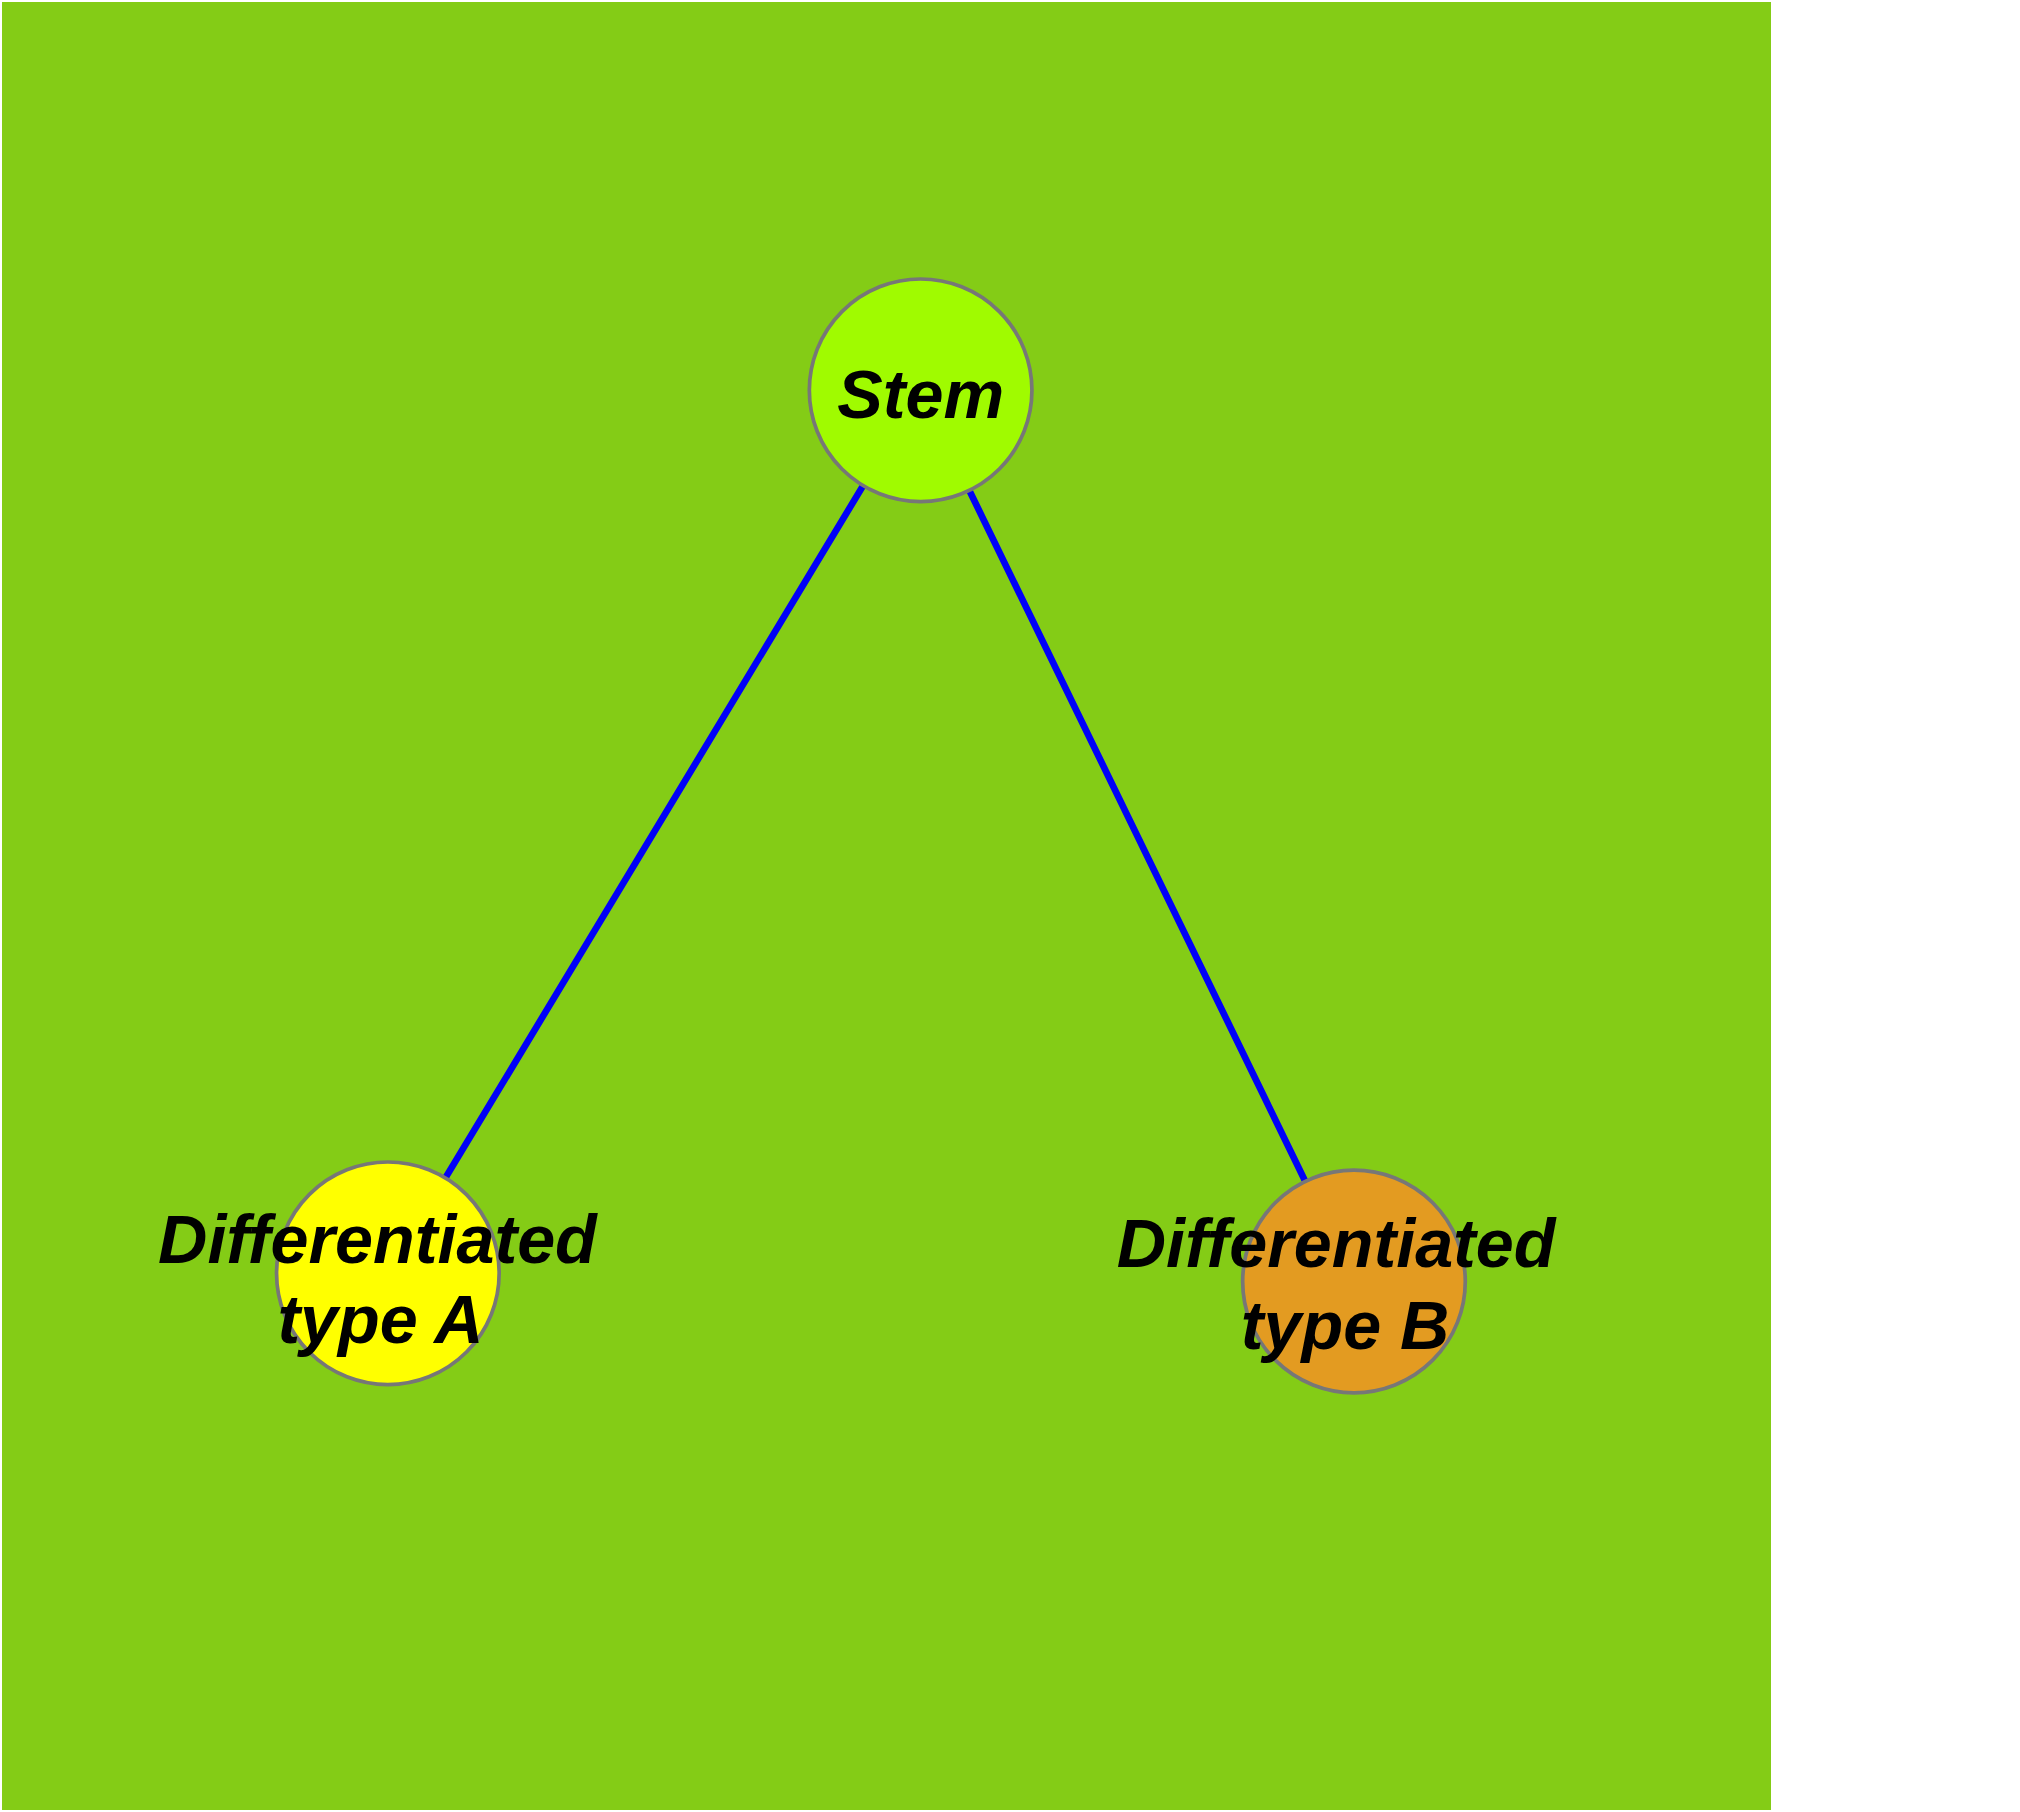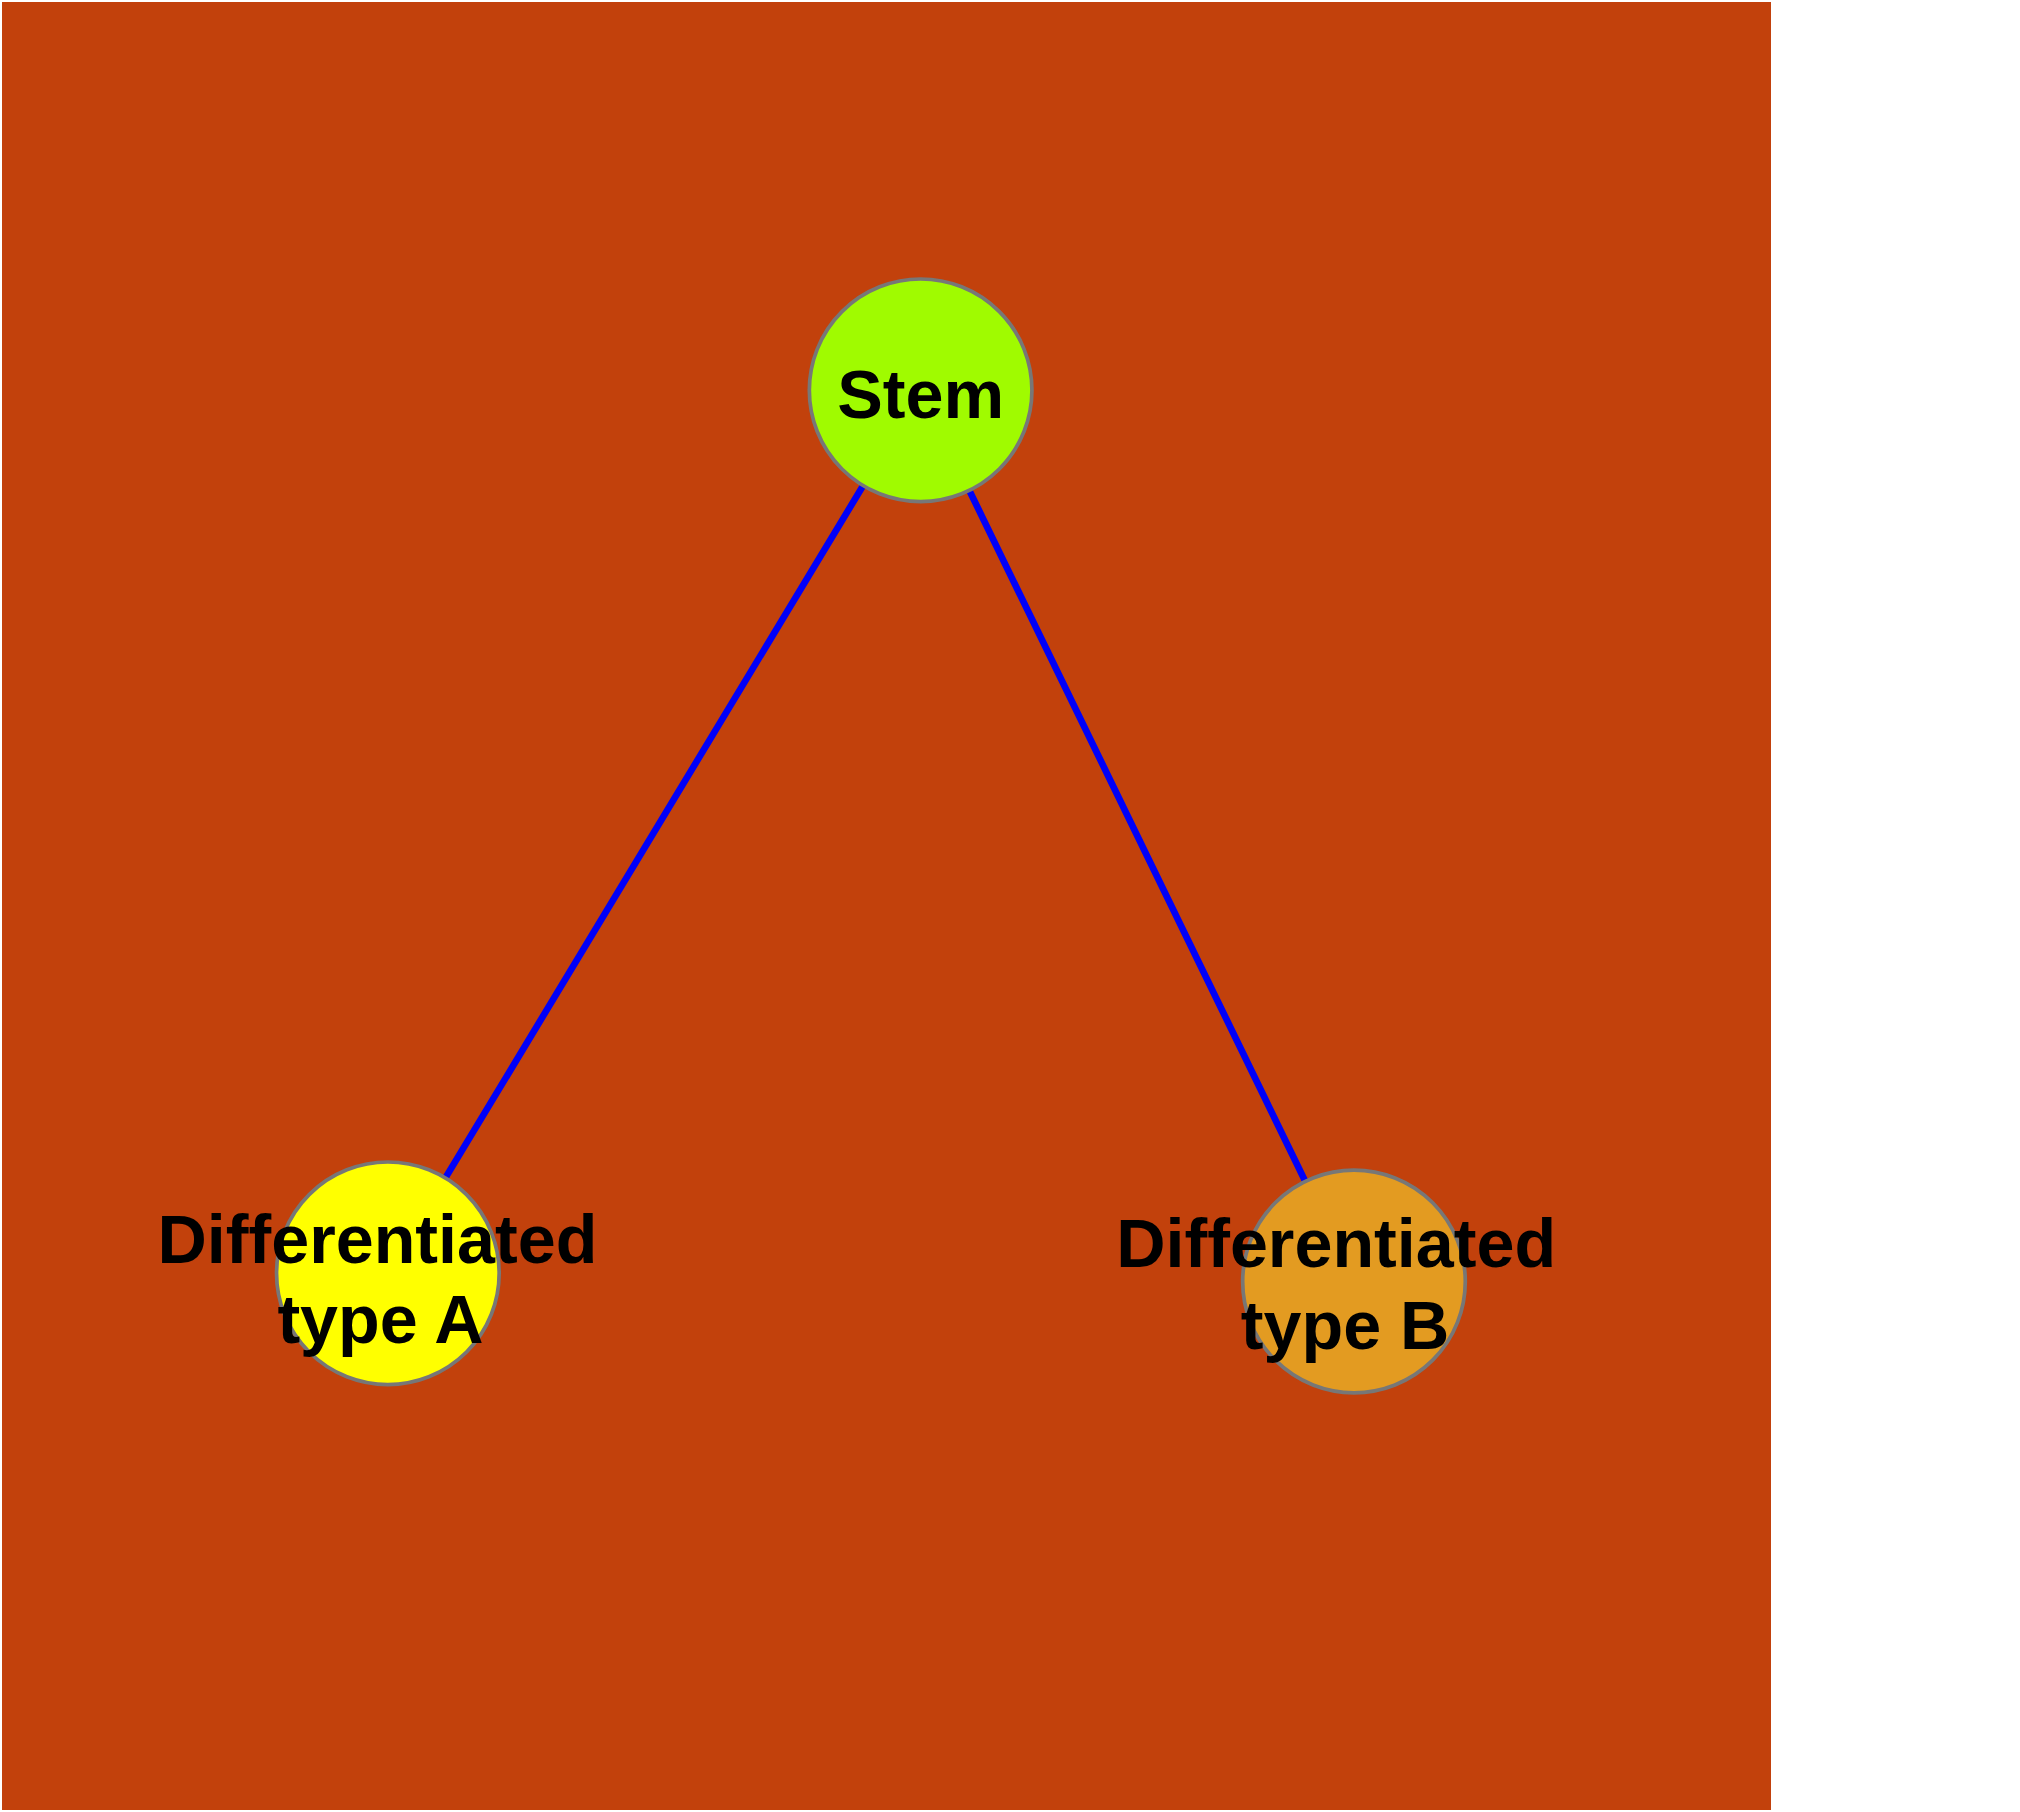--- a/index.html
+++ b/index.html
@@ -5,23 +5,24 @@
   html, body {
     margin: 0;
     padding: 0;
     background: #ffffff;
   }
   .canvas {
     position: relative;
     width: 1773px;
     height: 1812px;
     box-sizing: border-box;
-    background: #c2410c;
+    background: #84cc16;
     border: 2.5px solid #ffffff;
     overflow: hidden;
+    font-style: italic;
   }
   .diagram-svg {
     display: block;
     width: 100%;
     height: 100%;
   }
   .node-circle {
     stroke-width: 5px;
   }
   .edge-line {

